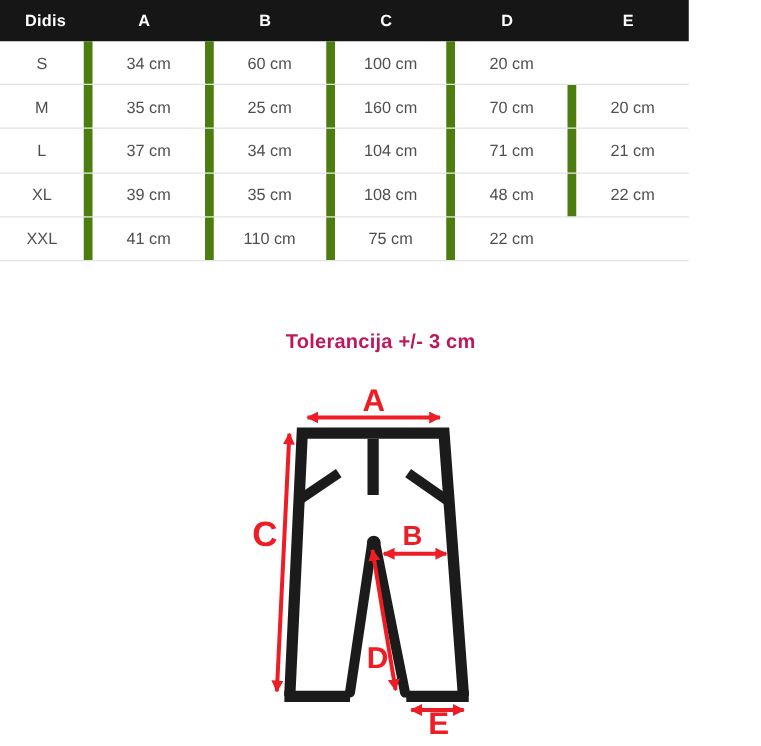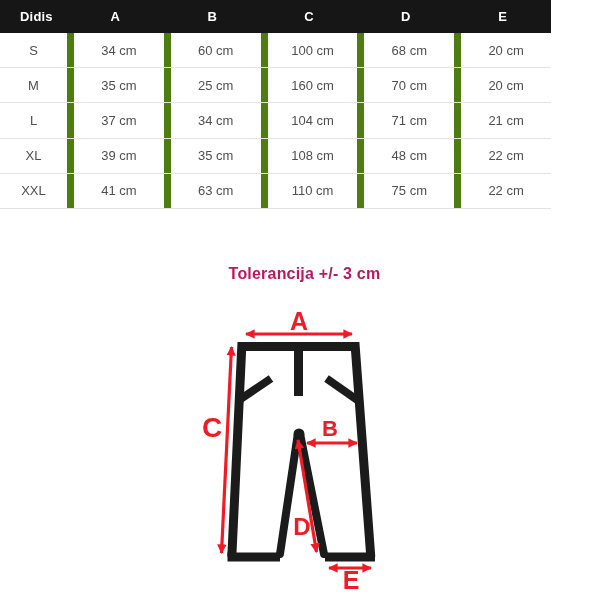--- a/index.html
+++ b/index.html
@@ -76,21 +76,20 @@
     <div class="th">C</div>
     <div class="th">D</div>
     <div class="th">E</div>
   </div>
 
   <div class="trow">
     <div class="td first">S</div>
     <div class="td">34 cm</div>
     <div class="td">60 cm</div>
     <div class="td">100 cm</div>
-    <div class="td">68 cm</div>
     <div class="td">20 cm</div>
   </div>
 
   <div class="trow">
     <div class="td first">M</div>
     <div class="td">35 cm</div>
     <div class="td">25 cm</div>
     <div class="td">160 cm</div>
     <div class="td">70 cm</div>
     <div class="td">20 cm</div>
@@ -110,21 +109,20 @@
     <div class="td">39 cm</div>
     <div class="td">35 cm</div>
     <div class="td">108 cm</div>
     <div class="td">48 cm</div>
     <div class="td">22 cm</div>
   </div>
 
   <div class="trow">
     <div class="td first">XXL</div>
     <div class="td">41 cm</div>
-    <div class="td">63 cm</div>
     <div class="td">110 cm</div>
     <div class="td">75 cm</div>
     <div class="td">22 cm</div>
   </div>
 </div>
 
 <div class="lower">
   <div class="tolerance">Tolerancija +/- 3 cm</div>
 
   <svg class="pants-svg" width="609" height="297" viewBox="0 300 609 297" xmlns="http://www.w3.org/2000/svg">

